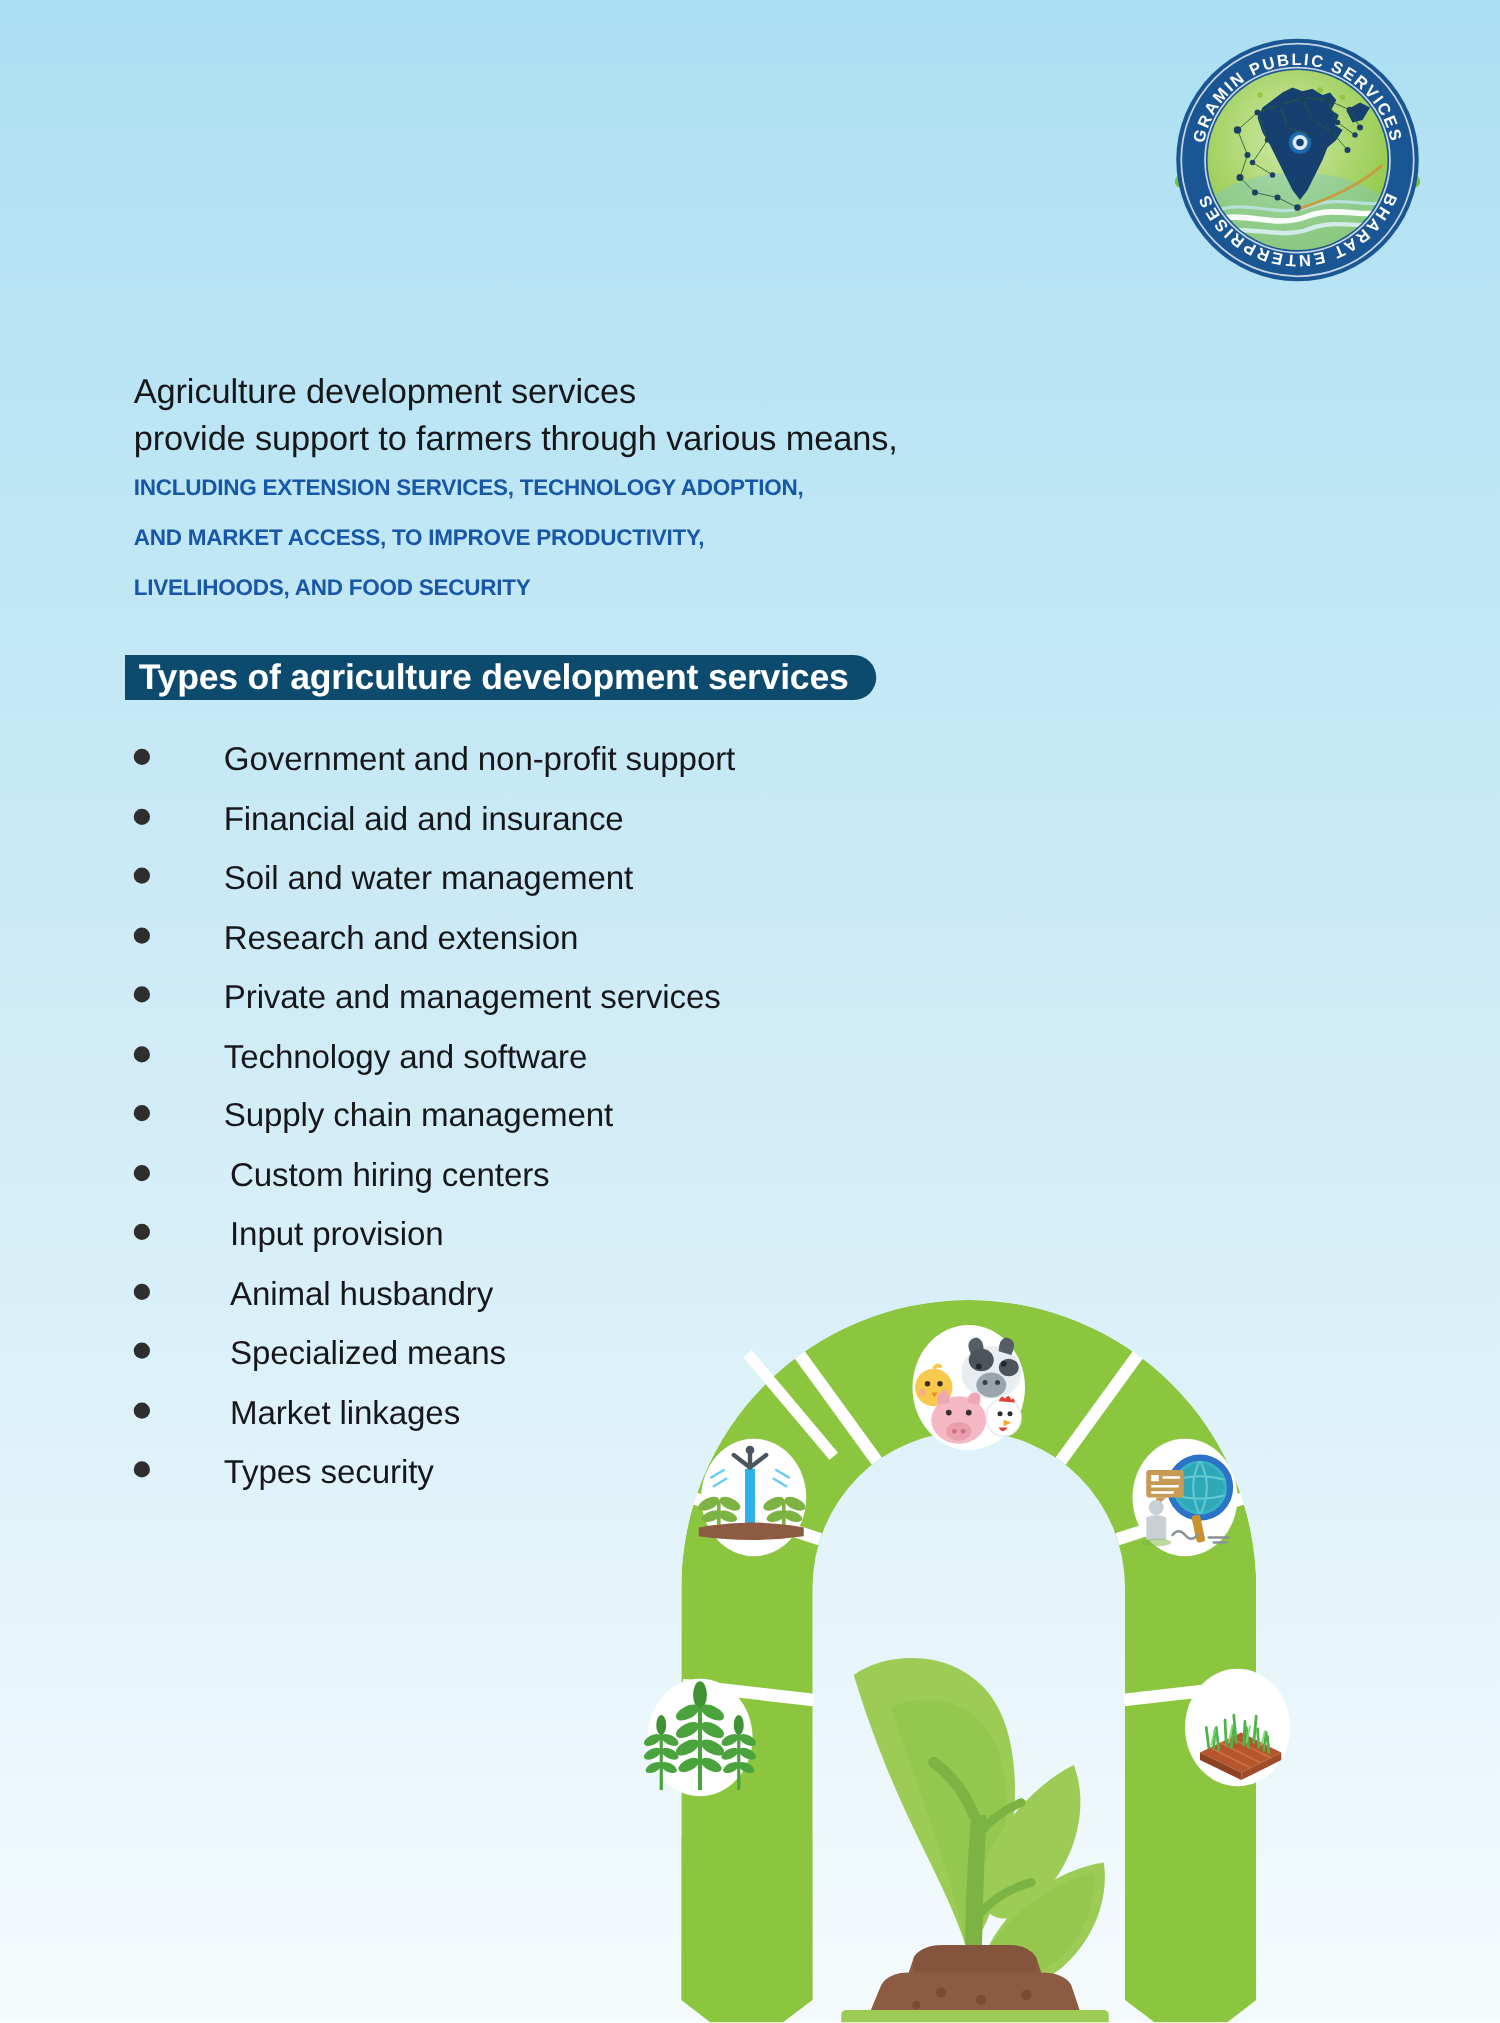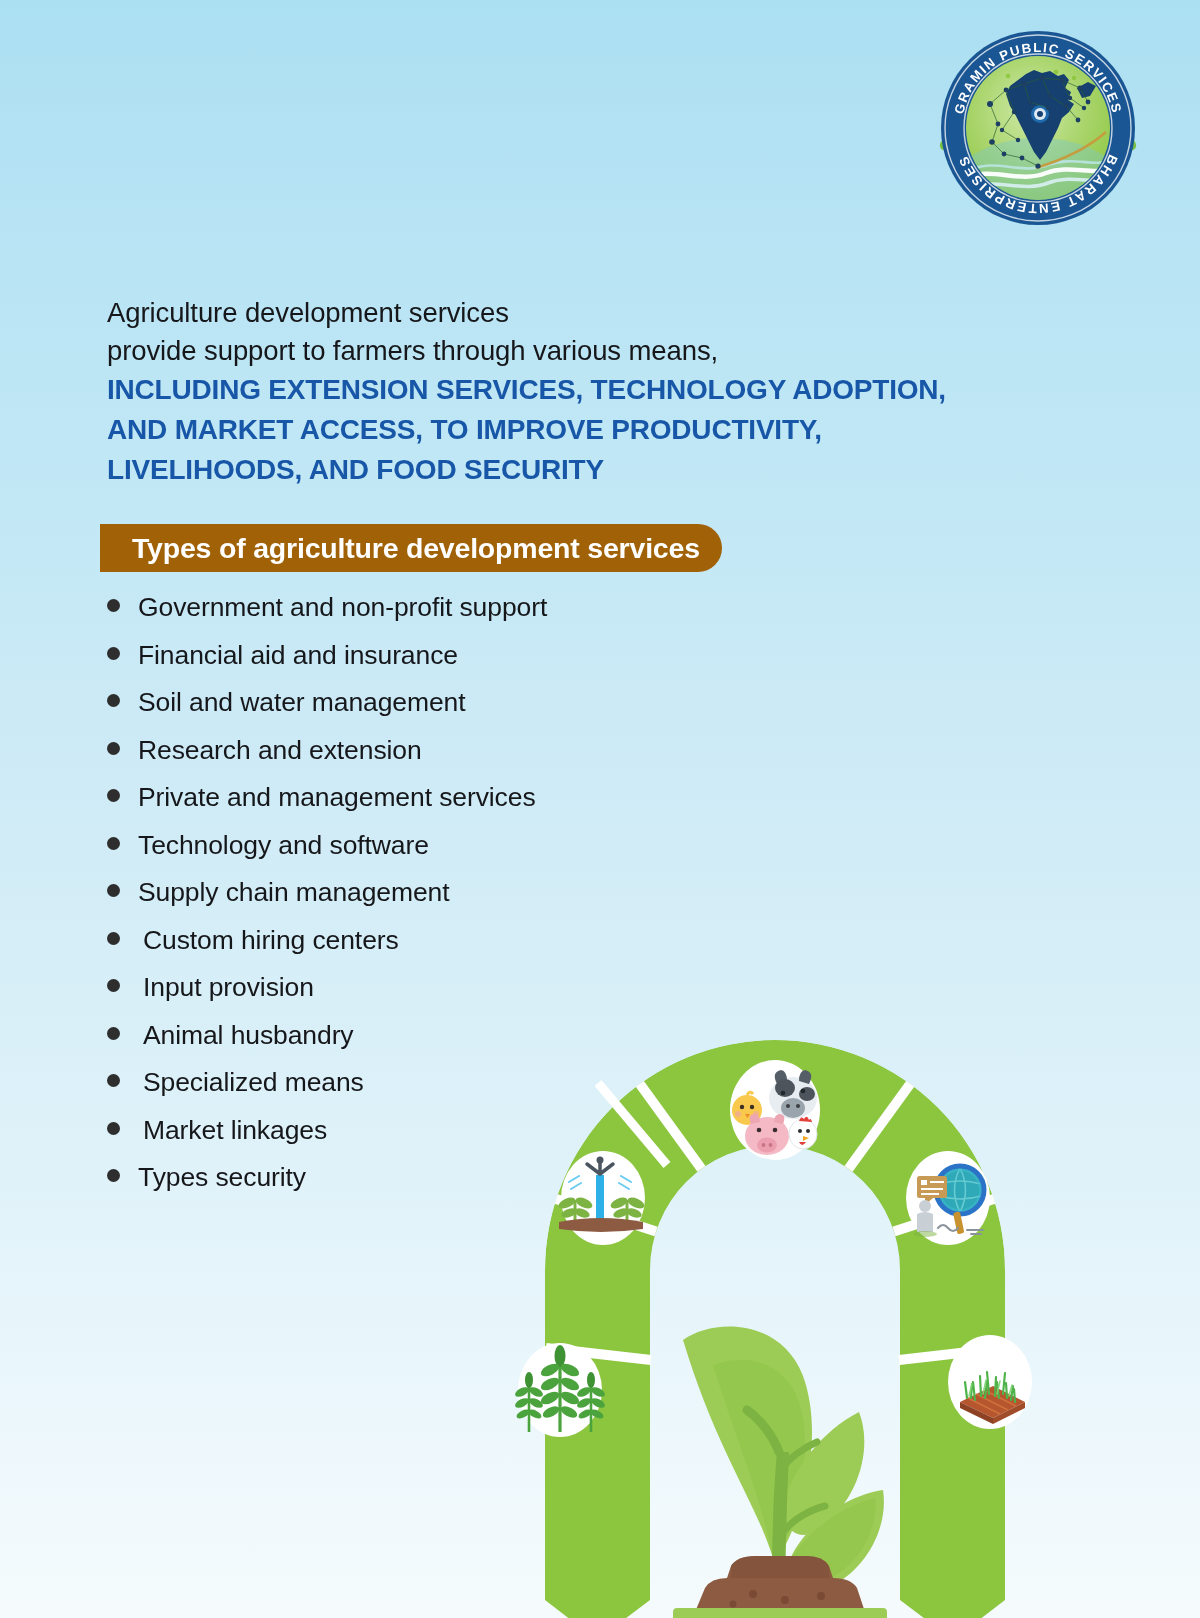--- a/index.html
+++ b/index.html
@@ -46,36 +46,36 @@
     font-size: 27.5px;
     line-height: 38px;
     color: #16171a;
     font-weight: 400;
     letter-spacing: -0.1px;
     white-space: nowrap;
   }
   .head-line.bold-blue {
     font-weight: 700;
     color: #1857a8;
-    font-size: 28px;
+    font-size: 18px;
     line-height: 40px;
     letter-spacing: -0.2px;
   }
 
   
   #banner {
     position: absolute;
     left: 100px;
     top: 524px;
-    height: 48px;
-    background: #a16207;
+    height: 36px;
+    background: #0c4a6e;
     border-radius: 0 26px 26px 0;
     display: flex;
     align-items: center;
-    padding: 0 22px 0 32px;
+    padding: 0 22px 0 11px;
   }
   #banner .banner-text {
     color: #ffffff;
     font-size: 28.5px;
     font-weight: 700;
     letter-spacing: -0.2px;
     white-space: nowrap;
   }
 
   
@@ -83,20 +83,21 @@
     position: absolute;
     left: 107px;
     top: 592px;
     width: 760px;
     z-index: 5;
   }
   .bullet-row {
     display: flex;
     align-items: baseline;
     height: 47.5px;
+    gap: 41px;
   }
   .bullet-dot {
     width: 13px;
     height: 13px;
     border-radius: 50%;
     background: #2e2e2e;
     flex: 0 0 13px;
     margin-right: 18px;
     position: relative;
     top: -4px;

